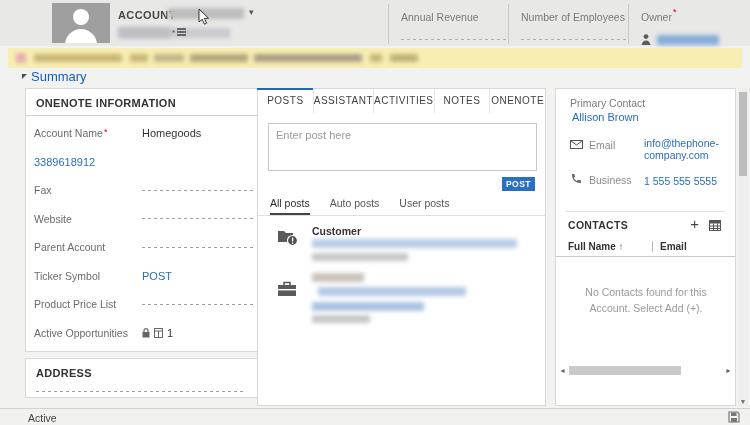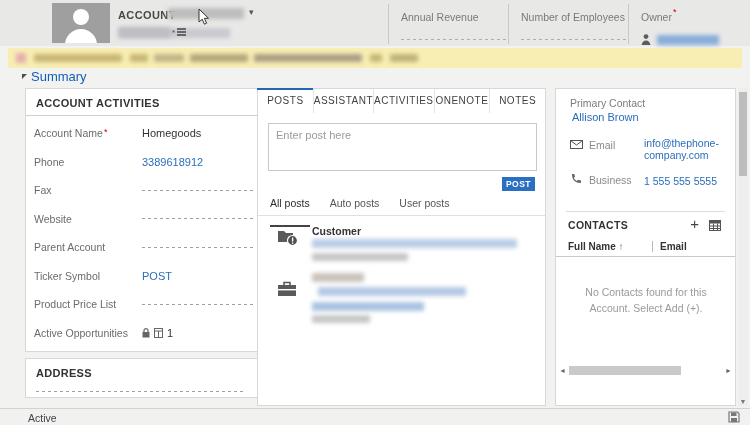--- a/index.html
+++ b/index.html
@@ -55,21 +55,21 @@
   .tabs { display:flex; height:24px; }
   .tab { flex:1; position:relative; text-align:center; line-height:24px; font-size:10px; color:#3f3f3f; letter-spacing:.5px; border-right:1px solid #e3e3e3; cursor:pointer; }
   .tab:last-child { border-right:none; }
   .tab.active::before { content:''; position:absolute; left:-1px; right:0; top:-1px; height:2px; background:#2268b2; }
 
   .composer { position:absolute; left:10px; top:34px; width:269px; height:48px; border:1px solid #c8c8c8; resize:none; padding:5px 7px; font-size:11px; color:#444; background:#fff; }
   .composer::placeholder { color:#9b9b9b; }
   .postbtn { position:absolute; right:10px; top:88px; width:33px; height:14px; background:#2a6fc2; color:#fff; font-size:8.5px; font-weight:bold; text-align:center; line-height:14px; letter-spacing:.5px; border:none; cursor:pointer; }
 
   .filters { position:absolute; left:12px; top:108px; display:flex; gap:20px; }
-  .filters .f { font-size:10.5px; color:#555; padding-bottom:16px; cursor:pointer; }
+  .filters .f { font-size:10.5px; color:#555; padding-bottom:4px; cursor:pointer; }
   .filters .f.active { color:#2c2c2c; border-bottom:2px solid #444; }
   .filters-rule { position:absolute; left:0; right:0; top:126px; border-bottom:1px solid #e0e0e0; }
 
   .feed-ico { position:absolute; left:19px; }
   .feed-title { position:absolute; left:54px; top:136px; font-size:10.5px; font-weight:bold; color:#333; }
 
   
   .rp-label { position:absolute; left:14px; top:8px; font-size:10.5px; color:#7c7c7c; }
   .rp-name  { position:absolute; left:16px; top:22px; font-size:11px; color:#2a6ebb; cursor:pointer; }
   .crow-lbl { position:absolute; font-size:10.5px; color:#8a8a8a; }
@@ -152,28 +152,27 @@
   <div class="blurblock" style="left:246px;top:6px;width:108px;height:8px;background:#ab9f85;"></div>
   <div class="blurblock" style="left:362px;top:6px;width:12px;height:8px;background:#c7b673;"></div>
   <div class="blurblock" style="left:382px;top:6px;width:28px;height:8px;background:#c0b176;"></div>
 </div>
 
 <div class="summary">
   <span class="tri"></span><span>Summary</span>
 </div>
 
 <div class="panel" id="p-info">
-  <div class="sec-title sec-rule">ACCOUNT ACTIVITIES</div>
+  <div class="sec-title sec-rule">ONENOTE INFORMATION</div>
   <div style="padding-top:3px;">
     <div class="frow">
       <span class="flabel"><span>Account Name</span><span class="req">*</span></span>
       <span class="fval v-text">Homegoods</span>
     </div>
     <div class="frow">
-      <span class="flabel">Phone</span>
       <span class="fval v-link">3389618912</span>
     </div>
     <div class="frow">
       <span class="flabel">Fax</span>
       <span class="fval">
           <span class="v-dash" style="display:block"></span>
         </span>
     </div>
     <div class="frow">
       <span class="flabel">Website</span>
@@ -218,22 +217,22 @@
 <div class="panel" id="p-addr">
   <div class="sec-title">ADDRESS</div>
   <div class="v-dash" style="width:210px;margin:6px 10px 0;"></div>
 </div>
 
 <div class="panel" id="p-center">
   <div class="tabs">
     <div class="tab active">POSTS</div>
     <div class="tab">ASSISTANT</div>
     <div class="tab">ACTIVITIES</div>
+    <div class="tab">NOTES</div>
     <div class="tab">ONENOTE</div>
-    <div class="tab">NOTES</div>
   </div>
 
   <textarea class="composer" placeholder="Enter post here" style=""></textarea>
   <button class="postbtn">POST</button>
 
   <div class="filters">
     <span class="f active">All posts</span>
     <span class="f">Auto posts</span>
     <span class="f">User posts</span>
   </div>

